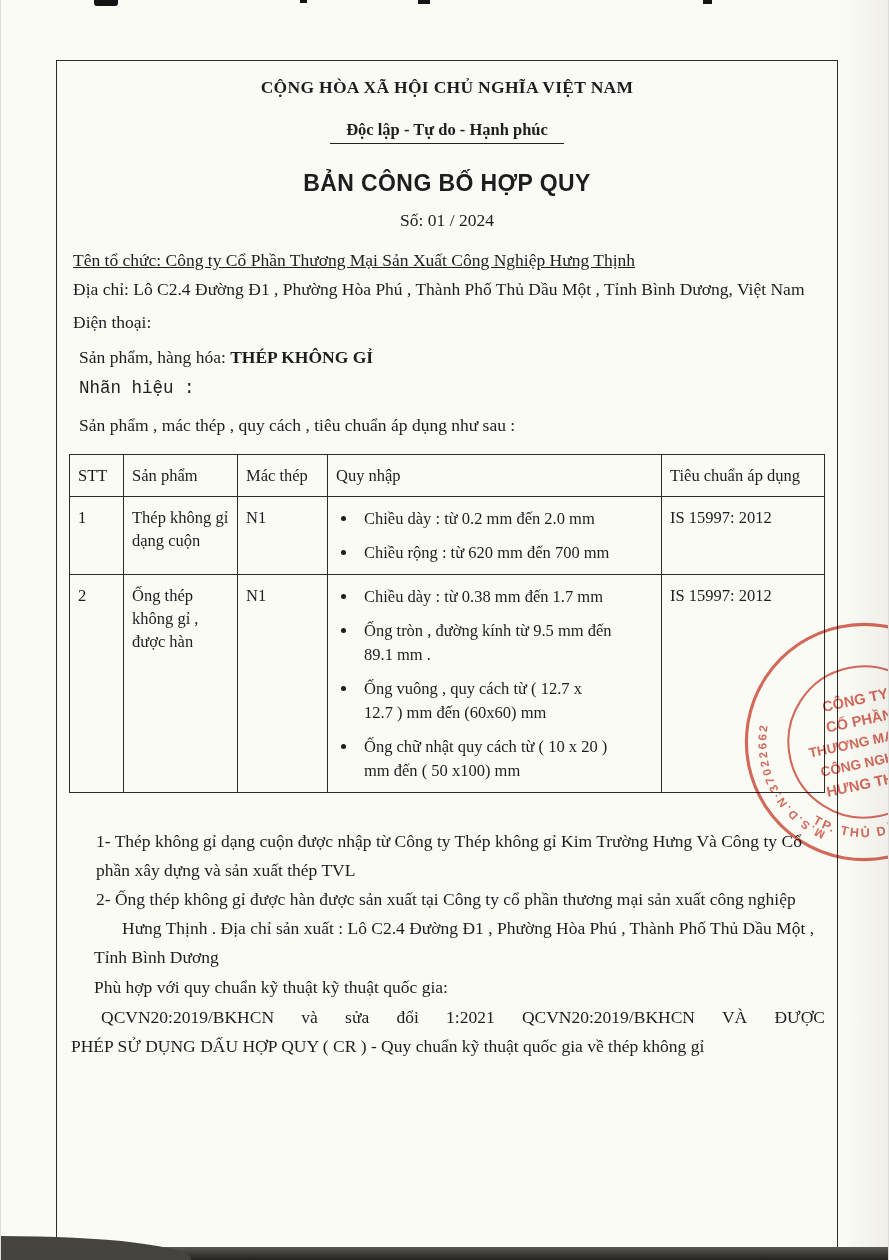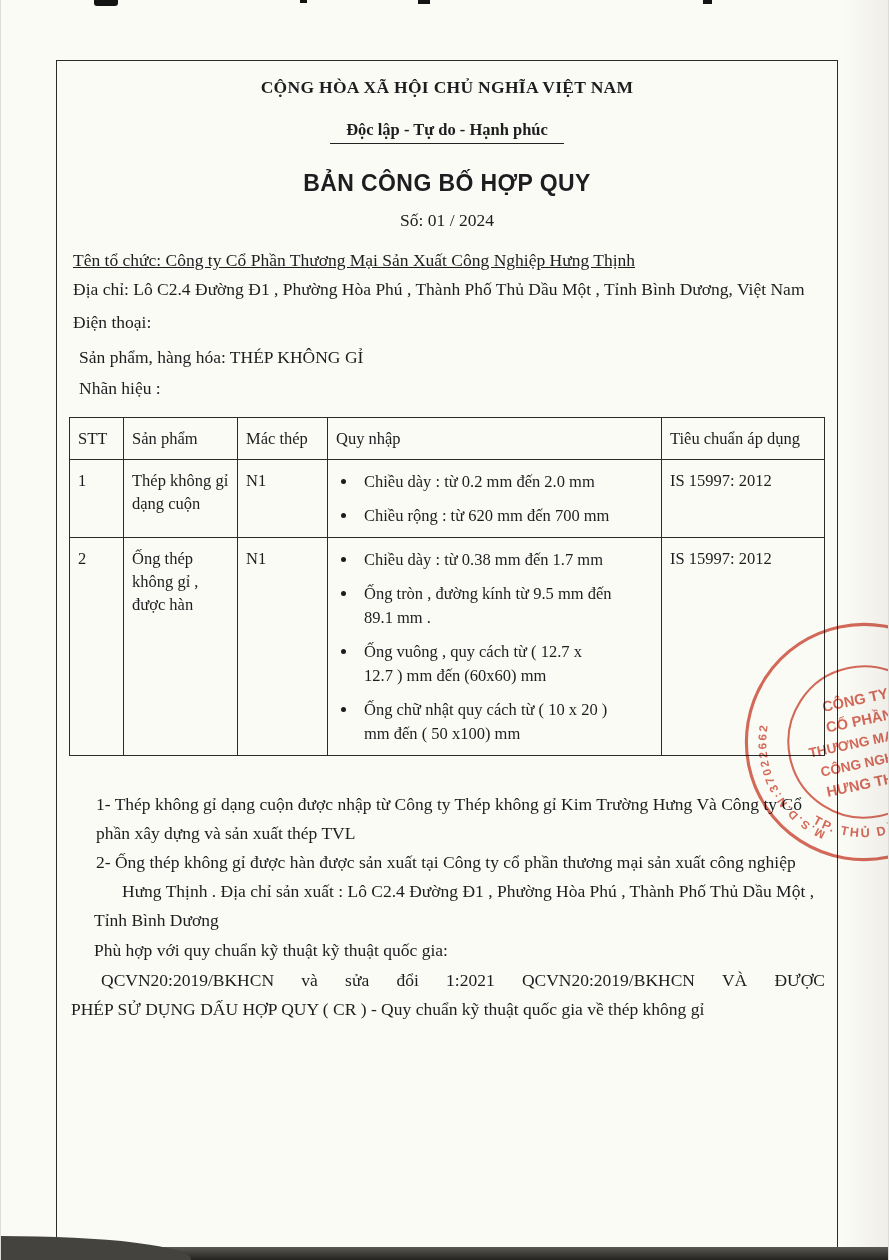--- a/index.html
+++ b/index.html
@@ -45,23 +45,23 @@
     font-size: 23px; font-weight: bold; letter-spacing: 0.4px;
     margin-top: 26px;
   }
   .doc-no { text-align: center; font-size: 17.5px; margin-top: 13px; }
 
   .info { font-size: 17.5px; line-height: 29px; }
   .info p { margin: 0 0 0 4px; }
   .p-org     { margin-top: 15px !important; text-decoration: underline; }
   .p-phone   { margin-top: 4px  !important; }
   .p-product { margin-top: 6px  !important; margin-left: 10px !important; }
-  .p-brand   { margin-top: 2px  !important; margin-left: 10px !important; }
+  .p-brand   { margin-top: 2px  !important; margin-left: 10px !important; font-family: Liberation Mono, monospace; }
   .p-intro   { margin-top: 8px  !important; margin-left: 10px !important; }
-  .bold { font-weight: normal; margin-top: 47px; }
+  .bold { font-weight: bold; margin-top: 47px; }
 
   table.spec {
     width: 100%;
     border-collapse: collapse;
     table-layout: fixed;
     margin-top: 14px;
     font-size: 16.5px;
   }
   table.spec th, table.spec td {
     border: 1.4px solid #2b2b2b;
@@ -139,20 +139,21 @@
 
     <div class="title">BẢN CÔNG BỐ HỢP QUY</div>
     <div class="doc-no">Số: 01 / 2024</div>
 
     <div class="info">
       <p class="p-org">Tên tổ chức: Công ty Cổ Phần Thương Mại Sản Xuất Công Nghiệp Hưng Thịnh</p>
       <p>Địa chỉ: Lô C2.4 Đường Đ1 , Phường Hòa Phú , Thành Phố Thủ Dầu Một , Tỉnh Bình Dương, Việt Nam</p>
       <p class="p-phone">Điện thoại:</p>
       <p class="p-product"><span>Sản phẩm, hàng hóa: </span><span class="bold">THÉP KHÔNG GỈ</span></p>
       <p class="p-brand">Nhãn hiệu :</p>
+      <p class="p-intro">Sản phẩm , mác thép , quy cách , tiêu chuẩn áp dụng như sau :</p>
     </div>
 
     <table class="spec">
       <colgroup>
         <col class="c-stt">
           <col class="c-sp">
           <col class="c-mt">
           <col class="c-qc">
           <col class="c-tc">
       </colgroup>

